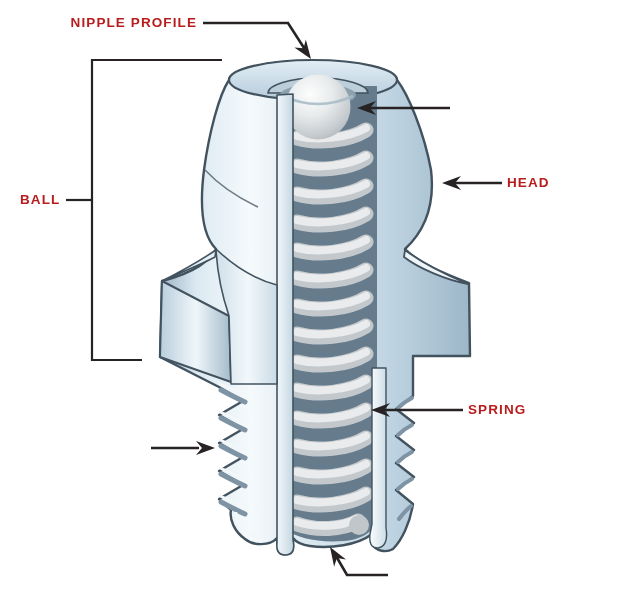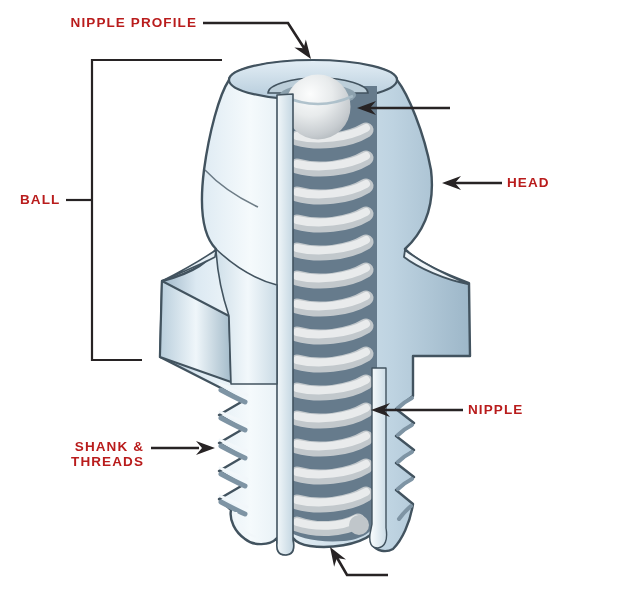--- a/index.html
+++ b/index.html
@@ -182,17 +182,15 @@
     <polygon points="0,0 -19,-7 -13,0 -19,7" transform="translate(442,183) rotate(180)"></polygon>
     <polygon points="0,0 -19,-7 -13,0 -19,7" transform="translate(371,410) rotate(180)"></polygon>
     <polygon points="0,0 -19,-7 -13,0 -19,7" transform="translate(215,448) rotate(0)"></polygon>
     <polygon points="0,0 -19,-7 -13,0 -19,7" transform="translate(330,547) rotate(-122)"></polygon>
   </g>
 </svg>
 
 <div class="lbl ra" style="left:55px;top:15px;width:142px;">NIPPLE PROFILE</div>
 <div class="lbl" style="left:507px;top:175px;">HEAD</div>
 <div class="lbl" style="left:20px;top:192px;">BALL</div>
-<div class="lbl" style="left:468px;top:402px;">NIPPLE</div>
-<div class="lbl ra" style="left:58px;top:439px;width:86px;">SHANK &amp;
-THREADS</div>
+<div class="lbl" style="left:468px;top:402px;">SPRING</div>
 
 </div>
 
 </body></html>

